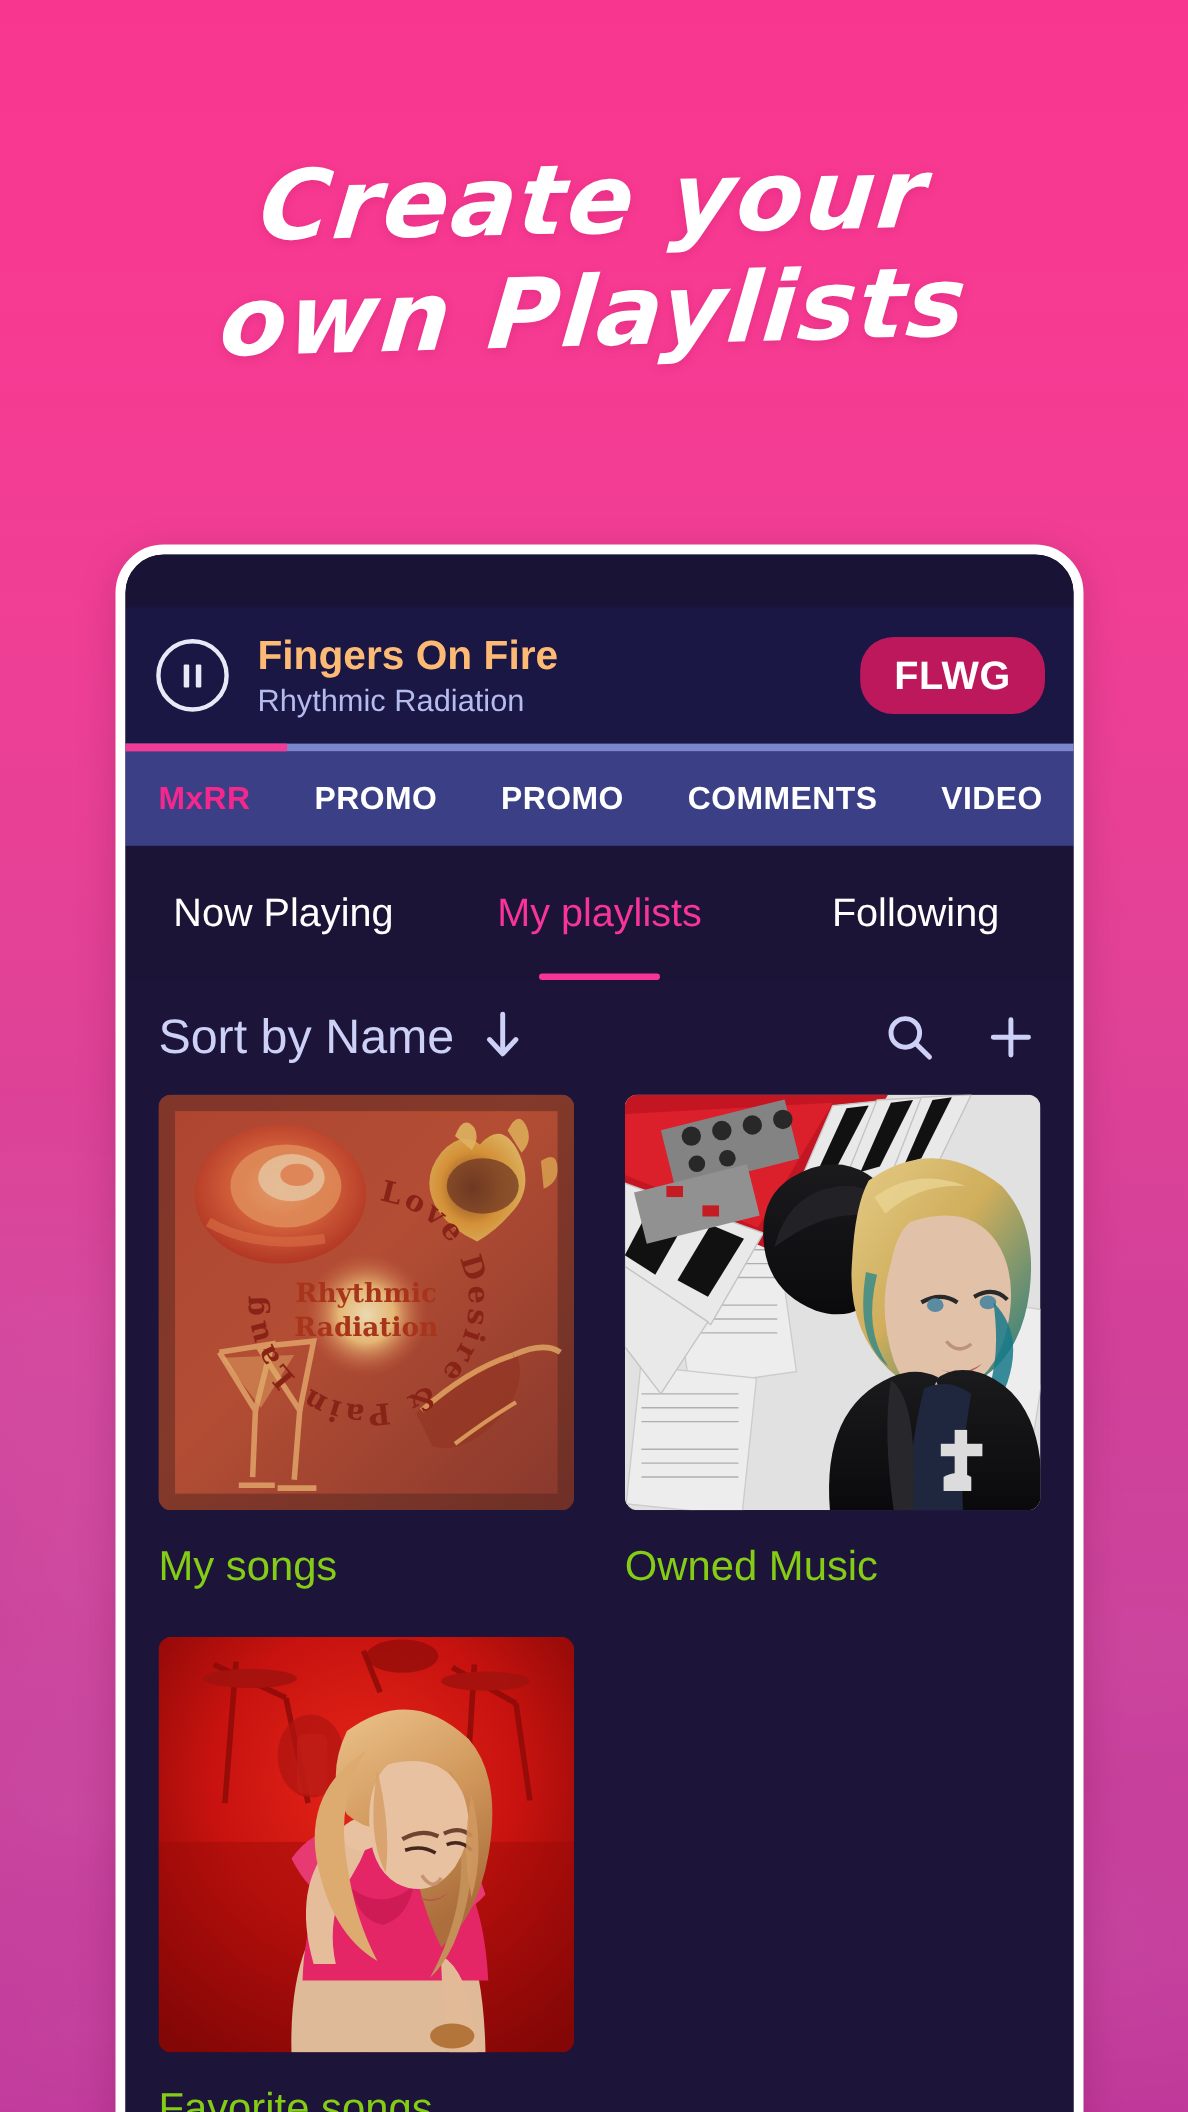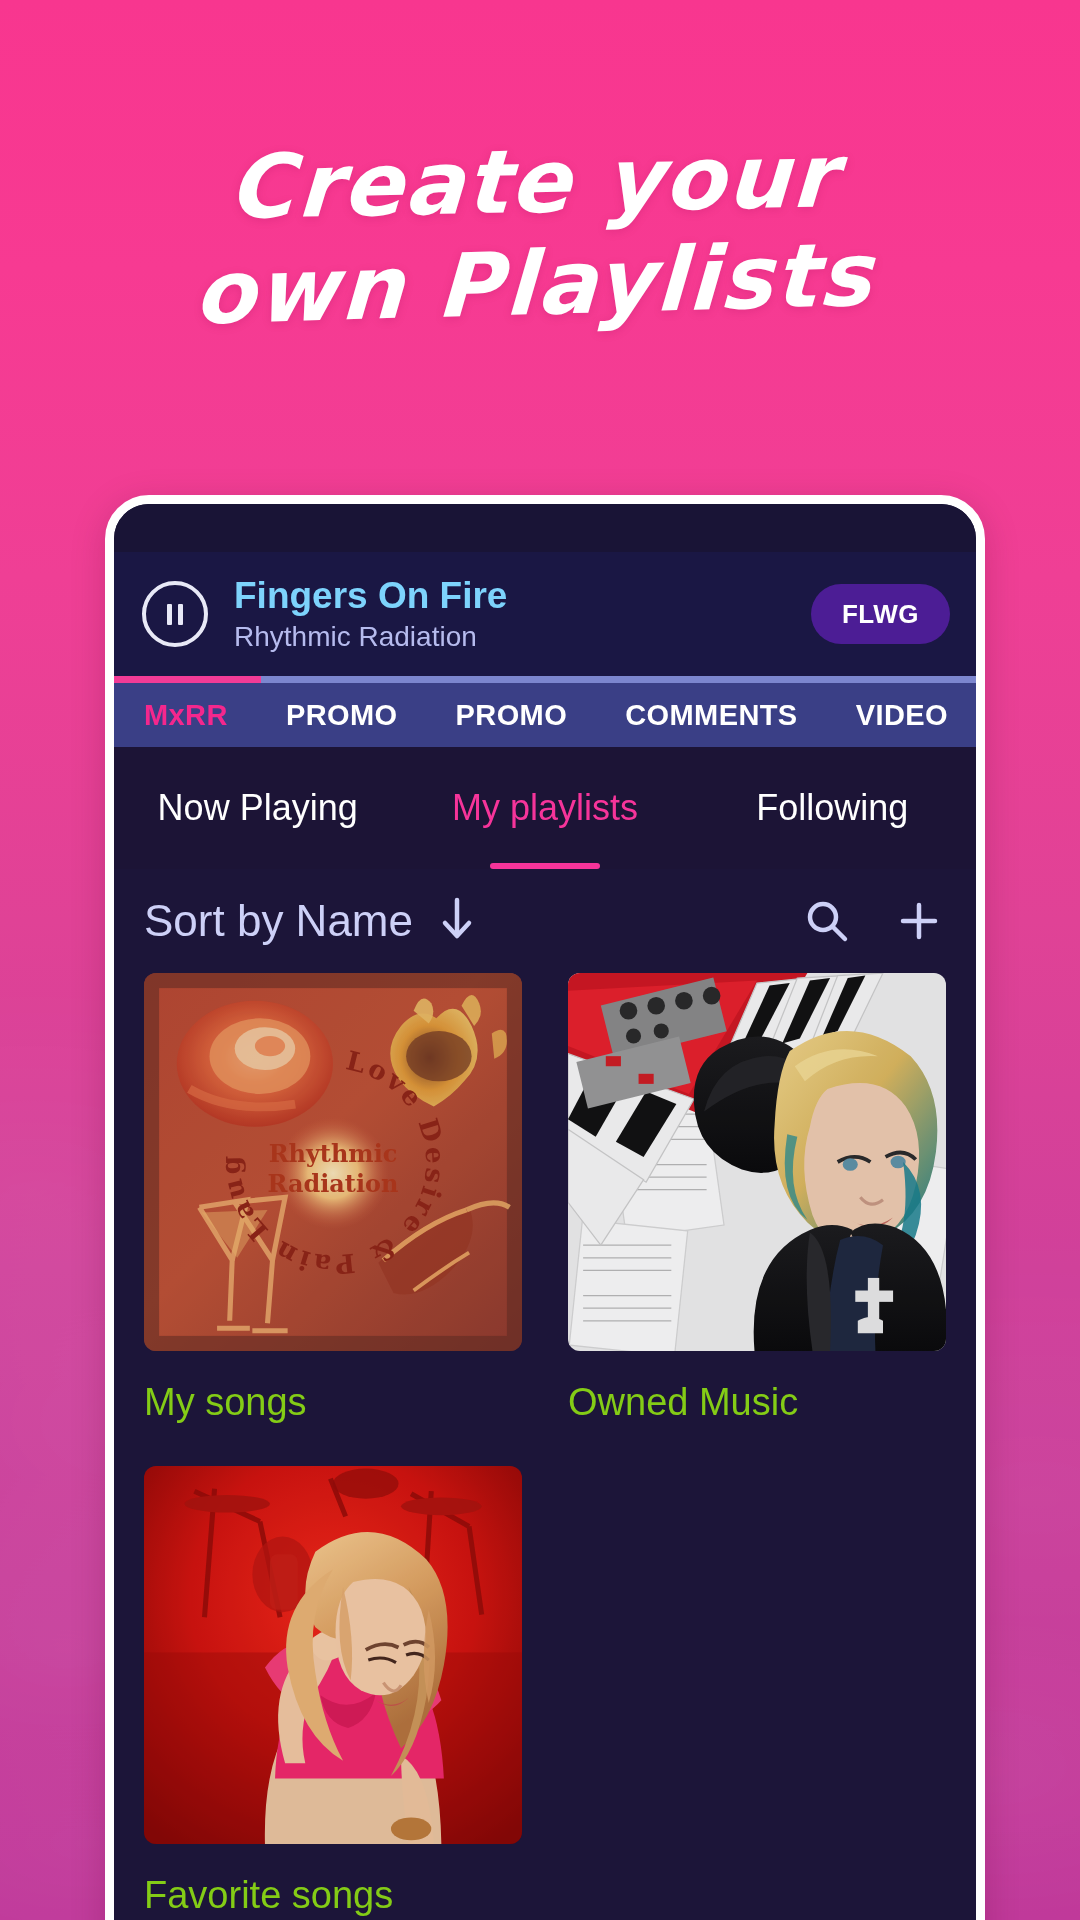--- a/index.html
+++ b/index.html
@@ -112,39 +112,39 @@
     width: 5px; height: 21px;
     background: #e8e9f7;
     border-radius: 1px;
   }
   .player-meta {
     margin-left: 26px;
     flex: 1 1 auto;
     min-width: 0;
   }
   .track-title {
-    color: #7dd3fc;
+    color: #fdba74;
     font-size: 37px;
     font-weight: 700;
     line-height: 1.12;
     white-space: nowrap;
   }
   .track-artist {
     color: #b6bbee;
     font-size: 28px;
     font-weight: 400;
     line-height: 1.18;
     margin-top: 4px;
     white-space: nowrap;
   }
   .flwg {
     flex: 0 0 auto;
-    background: #4c1d95;
+    background: #be185d;
     color: #ffffff;
-    font-size: 26px;
+    font-size: 36px;
     font-weight: 700;
     letter-spacing: .5px;
     border: none;
     border-radius: 30px;
     padding: 17px 31px;
     line-height: 1;
   }
 
   
   .progress {
@@ -154,21 +154,21 @@
   }
   .progress .fill {
     position: absolute;
     left: 0; top: 0; bottom: 0;
     width: 17%;
     background: #f23b97;
   }
   .tabs-primary {
     display: flex;
     align-items: center;
-    height: 64px;
+    height: 86px;
     background: #3a3f86;
     padding: 0 22px 0 24px;
     justify-content: space-between;
   }
   .tabs-primary .tab {
     color: #ffffff;
     font-size: 29px;
     font-weight: 700;
     letter-spacing: .4px;
     white-space: nowrap;

